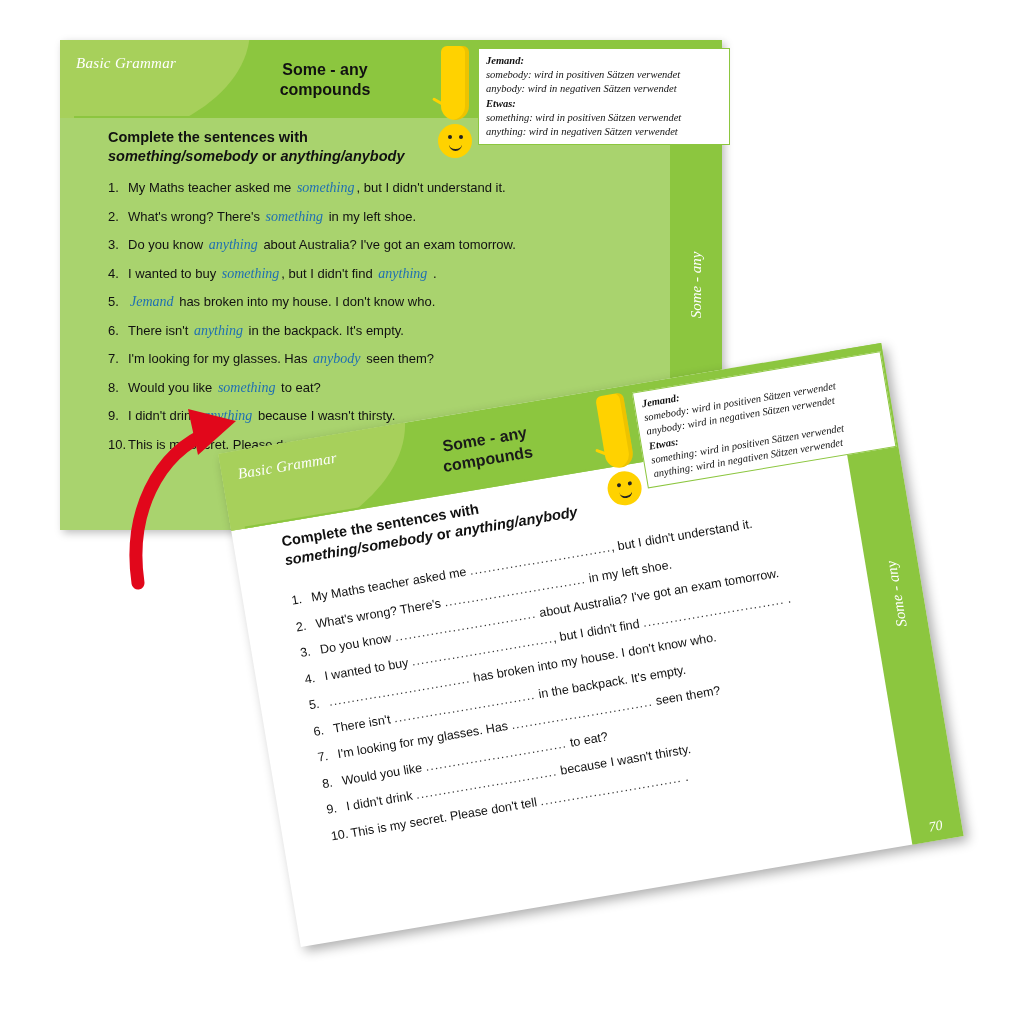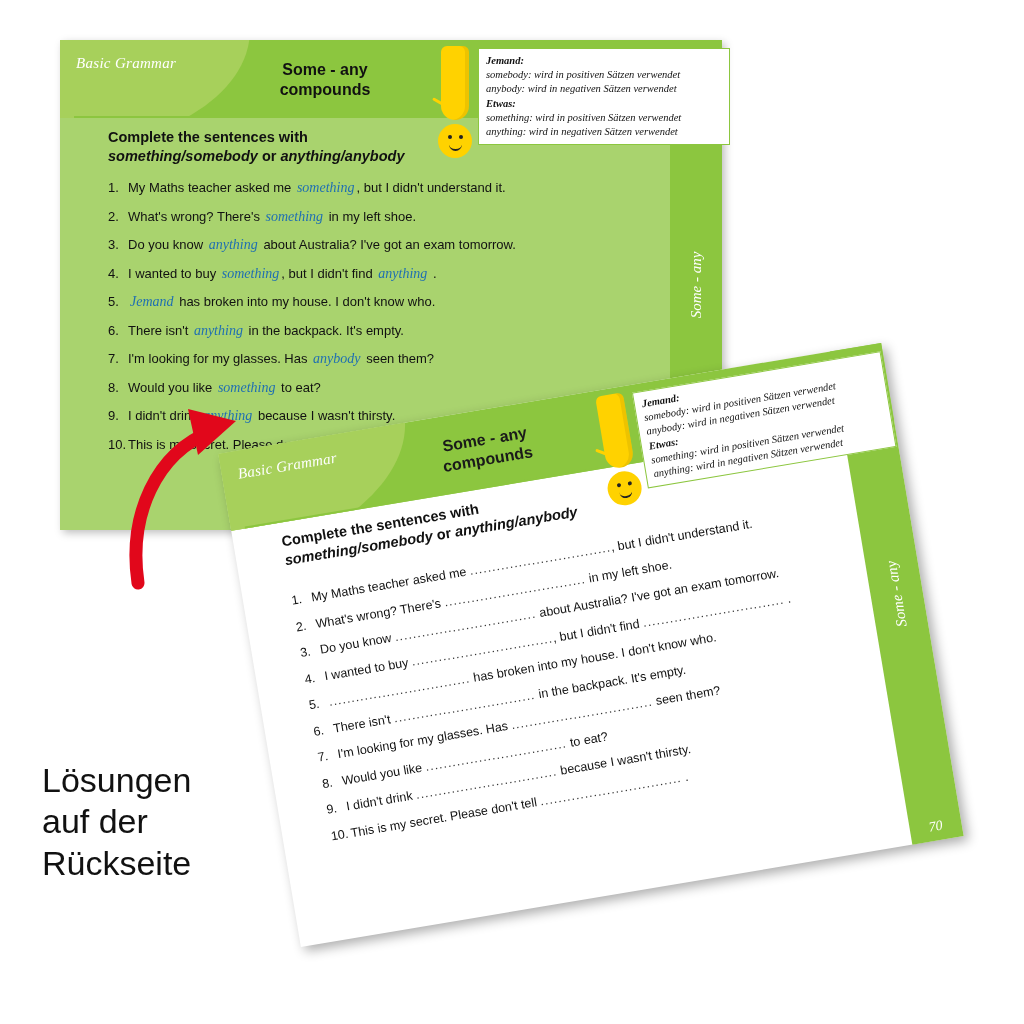--- a/index.html
+++ b/index.html
@@ -355,19 +355,14 @@
           <div class="num">9.</div>
           <div class="sent"><span>I didn't drink </span><span class="blank">................................</span><span> because I wasn't thirsty.</span></div>
         </div>
         <div class="row">
           <div class="num">10.</div>
           <div class="sent"><span>This is my secret. Please don't tell </span><span class="blank">................................</span><span> .</span></div>
         </div>
       </div>
   </div>
 
-  <div class="caption">
-    <div>Lösungen</div>
-    <div>auf der</div>
-    <div>Rückseite</div>
-  </div>
 
 </div>
 
 </body></html>

